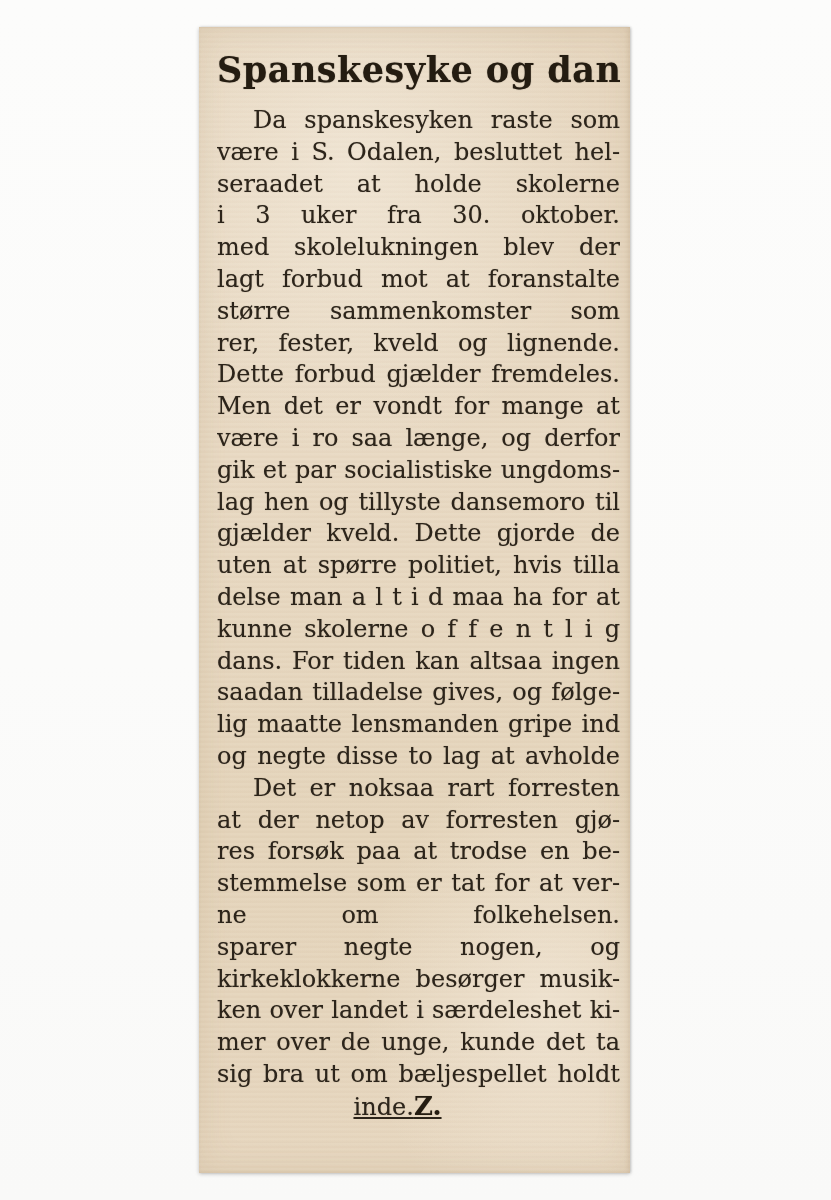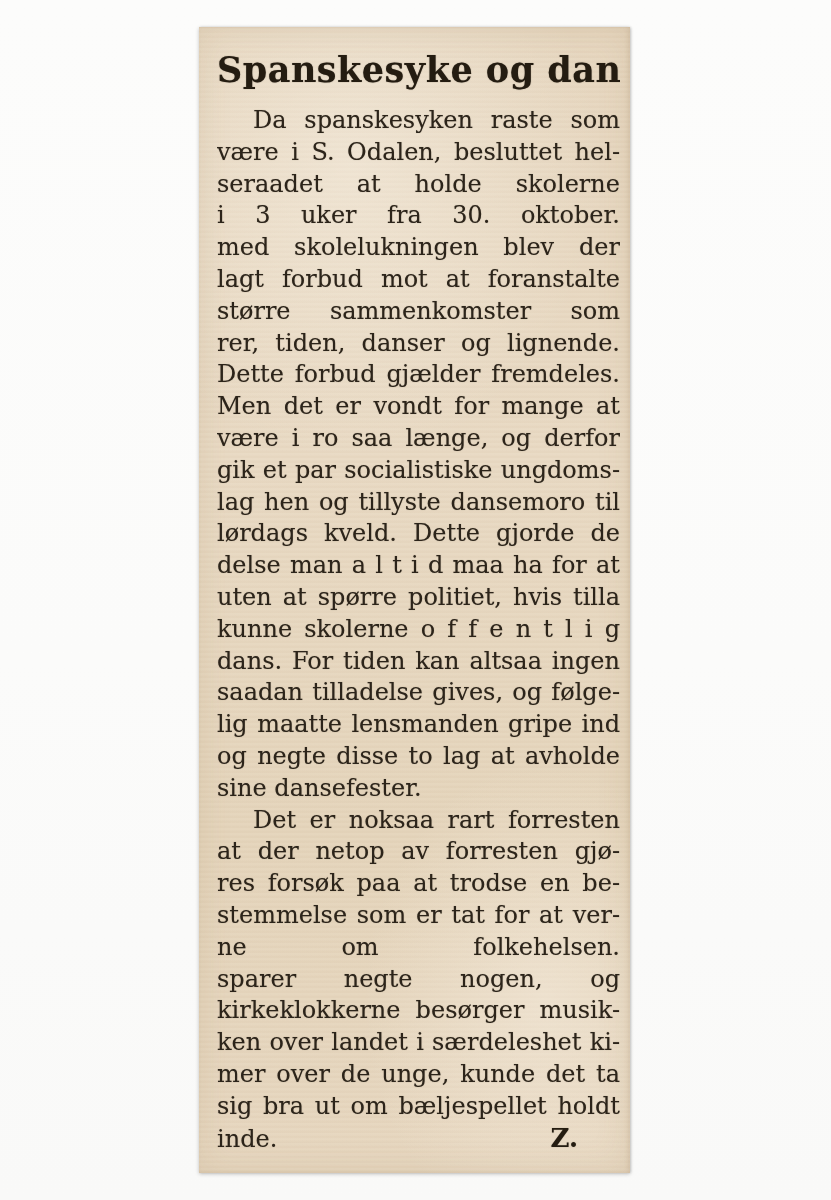--- a/index.html
+++ b/index.html
@@ -56,27 +56,28 @@
     height:31.8px;
     text-align:justify;
     text-align-last:justify;
     overflow:hidden;
   }
   .para .line.first{ text-indent:1.5em; }
   .para.no-justify-last .line.plast{ text-align-last:left; }
   .closing{
     display:flex;
     align-items:baseline;
-    justify-content:space-between;
+    justify-content:center;
     line-height:31.8px;
     height:31.8px;
     font-size:24px;
     color:var(--ink);
     text-shadow:0 0 1px rgba(44,36,26,0.35);
     padding-right:42px;
+    text-decoration:underline;
   }
   .closing .sig{
     font-weight:700;
     font-size:26px;
     color:#241c11;
   }
 </style>
 </head>
 <body>
 
@@ -85,35 +86,34 @@
     <h1 class="title">Spanskesyke og dans.</h1>
     <div class="body">
         <div class="para no-justify-last">
           <div class="line first">Da spanskesyken raste som</div>
           <div class="line">være i S. Odalen, besluttet hel-</div>
           <div class="line">seraadet at holde skolerne stængt</div>
           <div class="line">i 3 uker fra 30. oktober. Samtidig</div>
           <div class="line">med skolelukningen blev der ned-</div>
           <div class="line">lagt forbud mot at foranstalte</div>
           <div class="line">større sammenkomster som basa-</div>
-          <div class="line">rer, tiden, danser og lignende.</div>
+          <div class="line">rer, fester, kveld og lignende.</div>
           <div class="line">Dette forbud gjælder fremdeles.</div>
           <div class="line">Men det er vondt for mange at</div>
           <div class="line">være i ro saa længe, og derfor</div>
           <div class="line">gik et par socialistiske ungdoms-</div>
           <div class="line">lag hen og tillyste dansemoro til</div>
-          <div class="line">lørdags kveld. Dette gjorde de</div>
+          <div class="line">gjælder kveld. Dette gjorde de</div>
+          <div class="line">uten at spørre politiet, hvis tilla</div>
           <div class="line">delse man a l t i d maa ha for at</div>
-          <div class="line">uten at spørre politiet, hvis tilla</div>
           <div class="line">kunne skolerne o f f e n t l i g</div>
           <div class="line">dans. For tiden kan altsaa ingen</div>
           <div class="line">saadan tilladelse gives, og følge-</div>
           <div class="line">lig maatte lensmanden gripe ind</div>
           <div class="line">og negte disse to lag at avholde</div>
-          <div class="line plast">sine dansefester.</div>
         </div>
         <div class="para">
           <div class="line first">Det er noksaa rart forresten</div>
           <div class="line">at der netop av forresten gjø-</div>
           <div class="line">res forsøk paa at trodse en be-</div>
           <div class="line">stemmelse som er tat for at ver-</div>
           <div class="line">ne om folkehelsen. Spanskesyken</div>
           <div class="line">sparer negte nogen, og saalænge</div>
           <div class="line">kirkeklokkerne besørger musik-</div>
           <div class="line">ken over landet i særdeleshet ki-</div>

